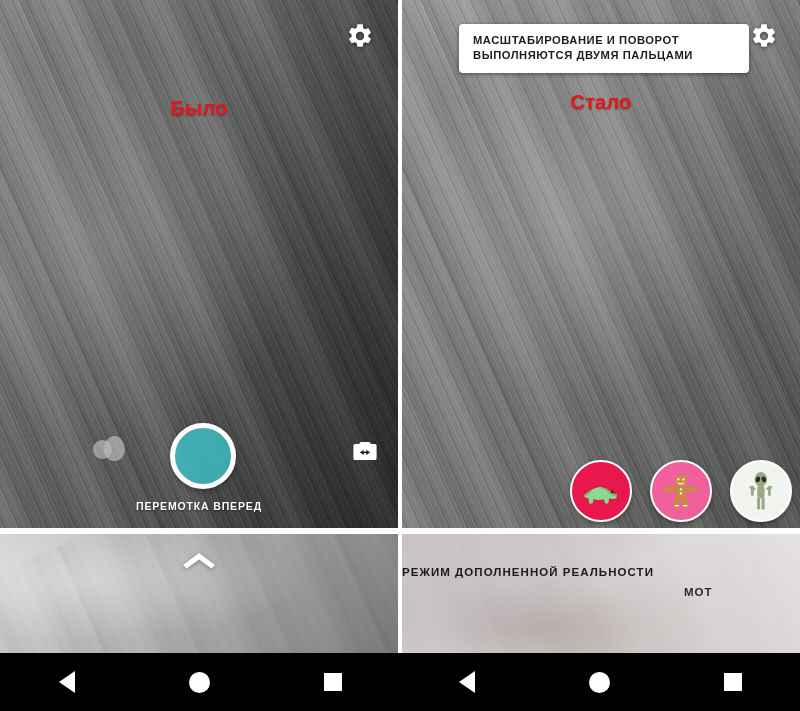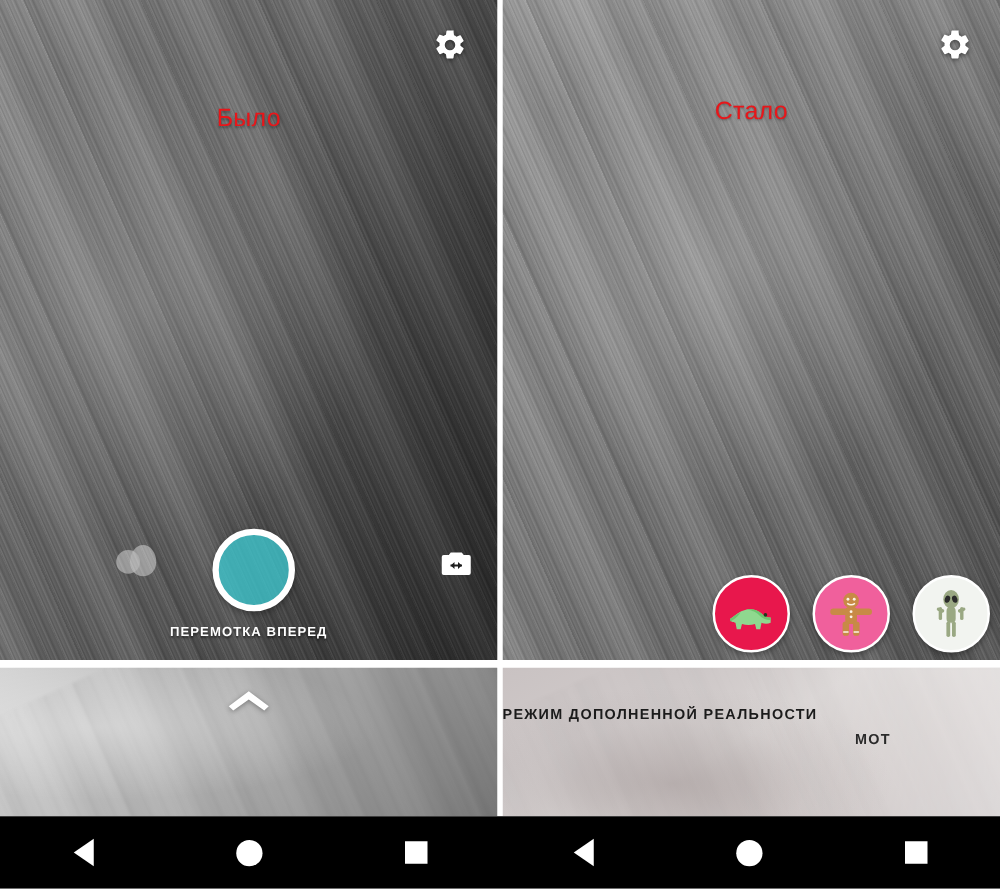--- a/index.html
+++ b/index.html
@@ -94,24 +94,25 @@
     cursor: pointer;
   }
   .gear svg { width: 100%; height: 100%; display: block;
               filter: drop-shadow(0 1px 2px rgba(0,0,0,.55)); }
   .gear-a { right: 24px; top: 22px; }
   .gear-b { right: 22px; top: 22px; }
 
   .marker {
     position: absolute;
     font-size: 20px;
-    font-weight: normal;
+    font-weight: bold;
     letter-spacing: .2px;
     white-space: nowrap;
     text-shadow: 0 1px 2px rgba(0,0,0,.35);
+    margin-top: 13px;
   }
   .marker-a { left: 50%; transform: translateX(-50%); top: 84px; }
   .marker-b { left: 50%; transform: translateX(-50%); top: 78px; }
 
   .tooltip {
     position: absolute;
     left: 57px; top: 24px;
     width: 290px;
     background: #ffffff;
     border-radius: 4px;
@@ -282,20 +283,24 @@
         <path fill="#ffffff" d="M3 4h4l1.6-2h8.8L19 4h4a1.6 1.6 0 0 1 1.6 1.6v12.8A1.6 1.6 0 0 1 23 20H3a1.6 1.6 0 0 1-1.6-1.6V5.6A1.6 1.6 0 0 1 3 4z"></path>
         <path fill="#1e1e1e" d="M8.4 11.6h9.2v1.6H8.4z"></path>
         <path fill="#1e1e1e" d="M8.6 12.4 11.6 9.6v5.6zM17.4 12.4 14.4 9.6v5.6z"></path>
       </svg>
     </div>
   </div>
 
   <div class="panel panel-b">
     <div class="wood"></div>
 
+    <div class="tooltip">
+      <div class="tooltip-line">МАСШТАБИРОВАНИЕ И ПОВОРОТ</div>
+      <div class="tooltip-line">ВЫПОЛНЯЮТСЯ ДВУМЯ ПАЛЬЦАМИ</div>
+    </div>
 
     <div class="gear gear-b">
       <svg viewBox="0 0 24 24" aria-hidden="true">
         <path fill="#ffffff" d="M19.14 12.94a7.07 7.07 0 0 0 .06-.94 7.07 7.07 0 0 0-.06-.94l2.03-1.58a.49.49 0 0 0 .12-.62l-1.92-3.32a.49.49 0 0 0-.59-.22l-2.39.96a7.03 7.03 0 0 0-1.62-.94l-.36-2.54A.48.48 0 0 0 13.93 2h-3.86a.48.48 0 0 0-.48.4l-.36 2.54c-.59.24-1.13.56-1.62.94l-2.39-.96a.49.49 0 0 0-.59.22L2.71 8.46a.49.49 0 0 0 .12.62l2.03 1.58c-.04.31-.06.63-.06.94s.02.63.06.94l-2.03 1.58a.49.49 0 0 0-.12.62l1.92 3.32c.12.21.37.29.59.22l2.39-.96c.49.38 1.03.7 1.62.94l.36 2.54c.04.23.24.4.48.4h3.86c.24 0 .44-.17.48-.4l.36-2.54c.59-.24 1.13-.56 1.62-.94l2.39.96c.22.07.47-.1.59-.22l1.92-3.32a.49.49 0 0 0-.12-.62l-2.03-1.58zM12 15.6A3.6 3.6 0 1 1 12 8.4a3.6 3.6 0 0 1 0 7.2z"></path>
       </svg>
     </div>
 
     <div class="marker marker-b" style="color:#e8161a">Стало</div>
 
     <div class="stickers">

